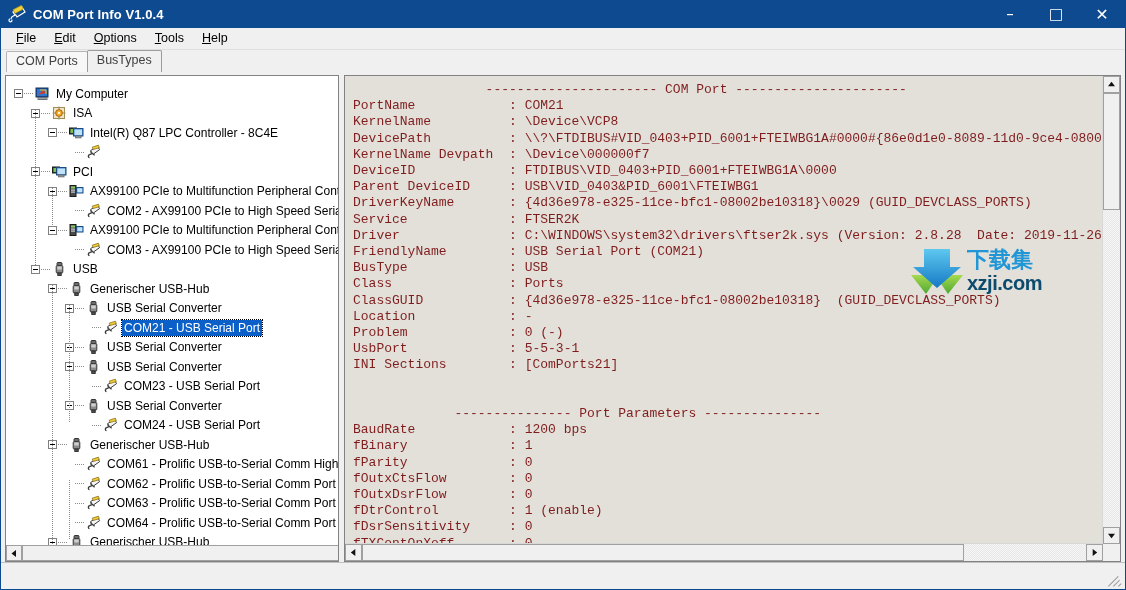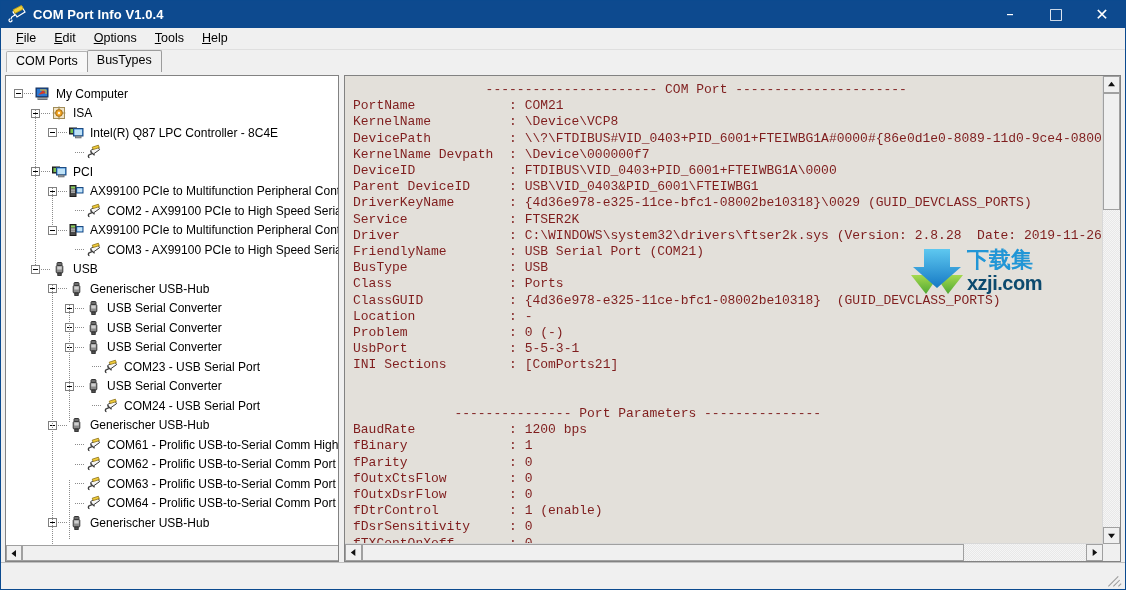--- a/index.html
+++ b/index.html
@@ -46,21 +46,21 @@
   
   .tabstrip{
     flex:0 0 auto;height:22px;background:#f0f0f0;
     padding-left:5px;display:flex;align-items:flex-end;
     position:relative;
   }
   .tabstrip:after{
     content:"";position:absolute;left:0;right:0;bottom:0;height:1px;background:#f0f0f0;
   }
   .tab{
-    font-size:12.5px;color:#000000;
+    font-size:12.5px;color:#404040;
     padding:2px 9px 3px 9px;line-height:15px;
     border:1px solid #b4b4b4;border-bottom:none;
     background:#f7f7f7;margin-right:-1px;position:relative;z-index:1;
     border-radius:2px 2px 0 0;
     margin-top:24px;
   }
   .tab.active{
     background:#f0f0f0;border-color:#9c9c9c;z-index:2;
     padding-bottom:4px;font-weight:normal;
   }
@@ -350,20 +350,32 @@
               <div class="ind" style="width: 59px;"></div>
               <span class="expander"></span>
               <div class="dots"></div>
               <span class="ticon"><svg width="17" height="16" viewBox="0 0 17 16">
                   <rect x="6" y="1.5" width="5" height="3" rx="1" fill="#6e6e6e" stroke="#333"></rect>
                   <rect x="5.2" y="4.5" width="6.6" height="7.5" rx="1" fill="#8c8c8c" stroke="#3a3a3a"></rect>
                   <rect x="6.3" y="5.5" width="4.4" height="3" fill="#cfcfcf"></rect>
                   <rect x="6.8" y="12" width="3.4" height="2.4" fill="#5a5a5a" stroke="#2b2b2b"></rect>
                 </svg></span>
               <span class="tlabel">USB Serial Converter</span>
+            </div>
+            <div class="trow selected">
+              <div class="ind" style="width: 76px;"></div>
+              <div class="ind" style="width: 9px;"></div>
+              <div class="dots"></div>
+              <span class="ticon"><svg width="17" height="16" viewBox="0 0 17 16">
+                  <path d="M4.5 13.5 C3 13.5 2.8 11.2 4.6 10.6 L7 9.6" fill="none" stroke="#3a3a3a" stroke-width="1.3"></path>
+                  <path d="M5.4 7.4 L9.6 11.2" stroke="#3a3a3a" stroke-width="1.3" fill="none"></path>
+                  <path d="M5.6 6.6 L12.4 2.2 L14.6 5.6 L8 10.3 Z" fill="#f5f5f5" stroke="#3a3a3a" stroke-width="1"></path>
+                  <path d="M7.2 3.2 L13.4 1.2 L14.3 3.6 L8.3 5.5 Z" fill="#f2cd3a" stroke="#8a6f12" stroke-width=".8"></path>
+                </svg></span>
+              <span class="tlabel">COM21 - USB Serial Port</span>
             </div>
             <div class="trow">
               <div class="ind" style="width: 59px;"></div>
               <span class="expander"></span>
               <div class="dots"></div>
               <span class="ticon"><svg width="17" height="16" viewBox="0 0 17 16">
                   <rect x="6" y="1.5" width="5" height="3" rx="1" fill="#6e6e6e" stroke="#333"></rect>
                   <rect x="5.2" y="4.5" width="6.6" height="7.5" rx="1" fill="#8c8c8c" stroke="#3a3a3a"></rect>
                   <rect x="6.3" y="5.5" width="4.4" height="3" fill="#cfcfcf"></rect>
                   <rect x="6.8" y="12" width="3.4" height="2.4" fill="#5a5a5a" stroke="#2b2b2b"></rect>

